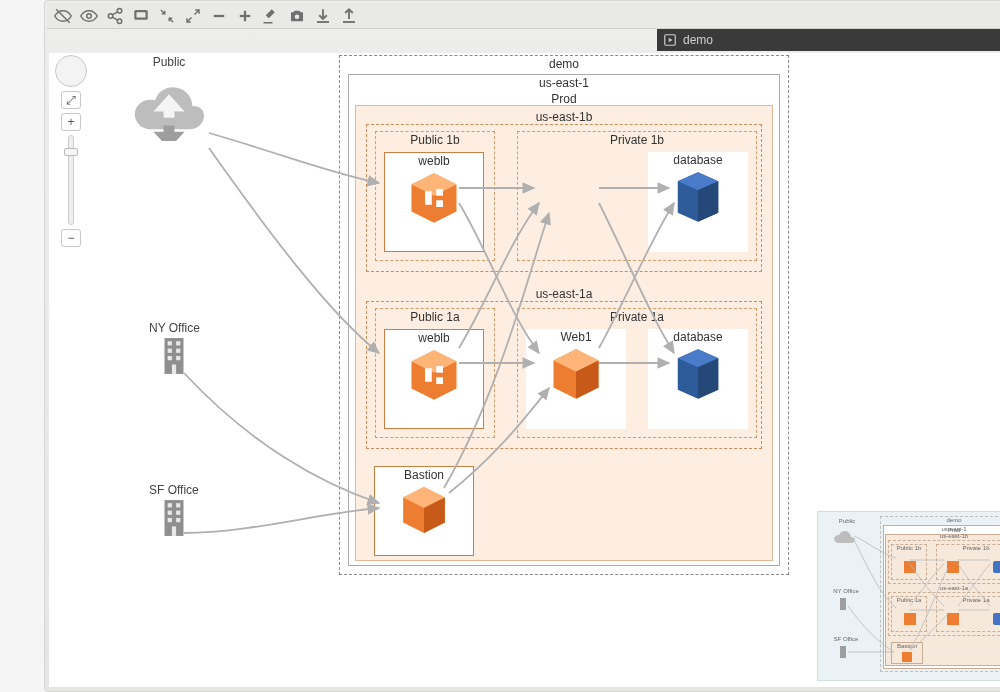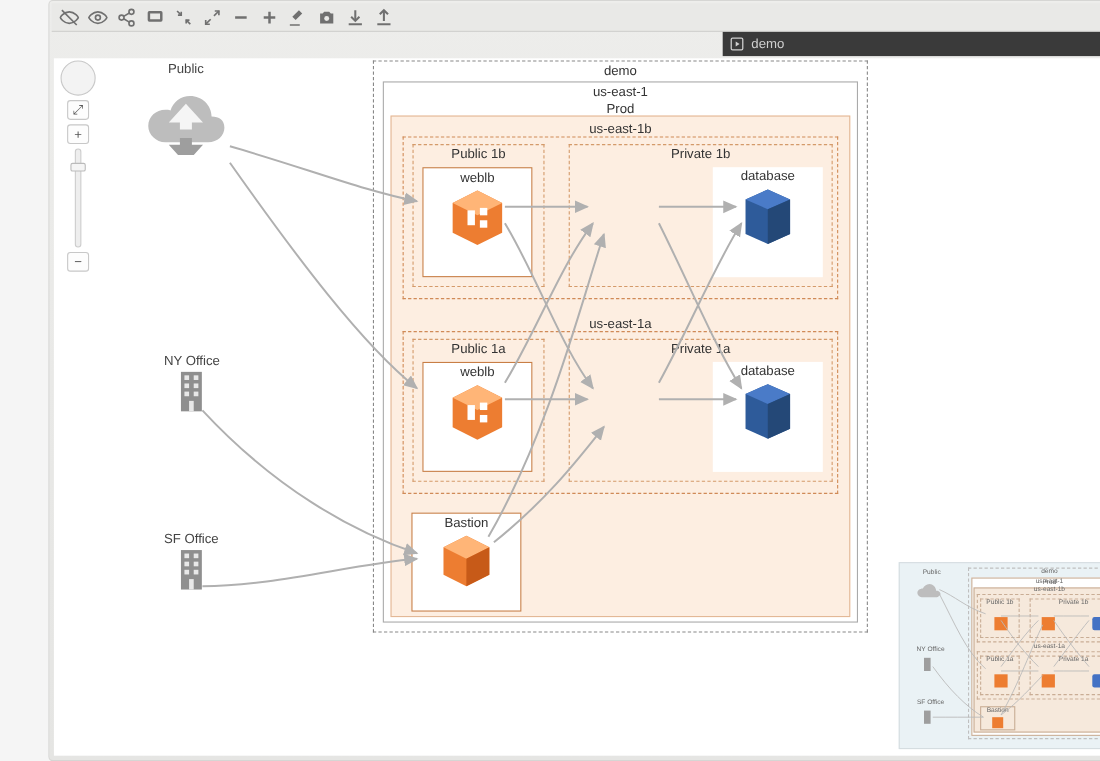--- a/index.html
+++ b/index.html
@@ -332,20 +332,34 @@
                       <rect x="16" y="18" width="6" height="12"></rect>
                       <rect x="26" y="16" width="6" height="6"></rect>
                       <rect x="26" y="26" width="6" height="6"></rect>
                     </g>
                   </svg>
               </div>
             </div>
 
             <div class="box subnet" style="left:150px; top:6px; width:240px; height:130px;">
               <div class="title">Private 1a</div>
+              <div class="box nodebox node" style="left:8px; top:20px; width:100px; height:100px; border:none;">
+                <div class="title">Web1</div>
+                <svg class="ico" width="54" height="54" viewBox="0 0 48 48">
+                    <g fill="var(--orange)">
+                      <polygon points="24,2 44,12 44,36 24,46 4,36 4,12"></polygon>
+                    </g>
+                    <g fill="#ffb577">
+                      <polygon points="24,2 44,12 24,22 4,12"></polygon>
+                    </g>
+                    <g fill="#c75a18">
+                      <polygon points="24,22 44,12 44,36 24,46"></polygon>
+                    </g>
+                  </svg>
+              </div>
               <div class="box nodebox node" style="left:130px; top:20px; width:100px; height:100px; border:none;">
                 <div class="title">database</div>
                 <svg class="ico" width="50" height="54" viewBox="0 0 40 48">
                     <g fill="#2e5b9a">
                       <polygon points="20,2 38,10 38,38 20,46 2,38 2,10"></polygon>
                     </g>
                     <g fill="#4a7bc8">
                       <polygon points="20,2 38,10 20,18 2,10"></polygon>
                     </g>
                     <g fill="#244877">

